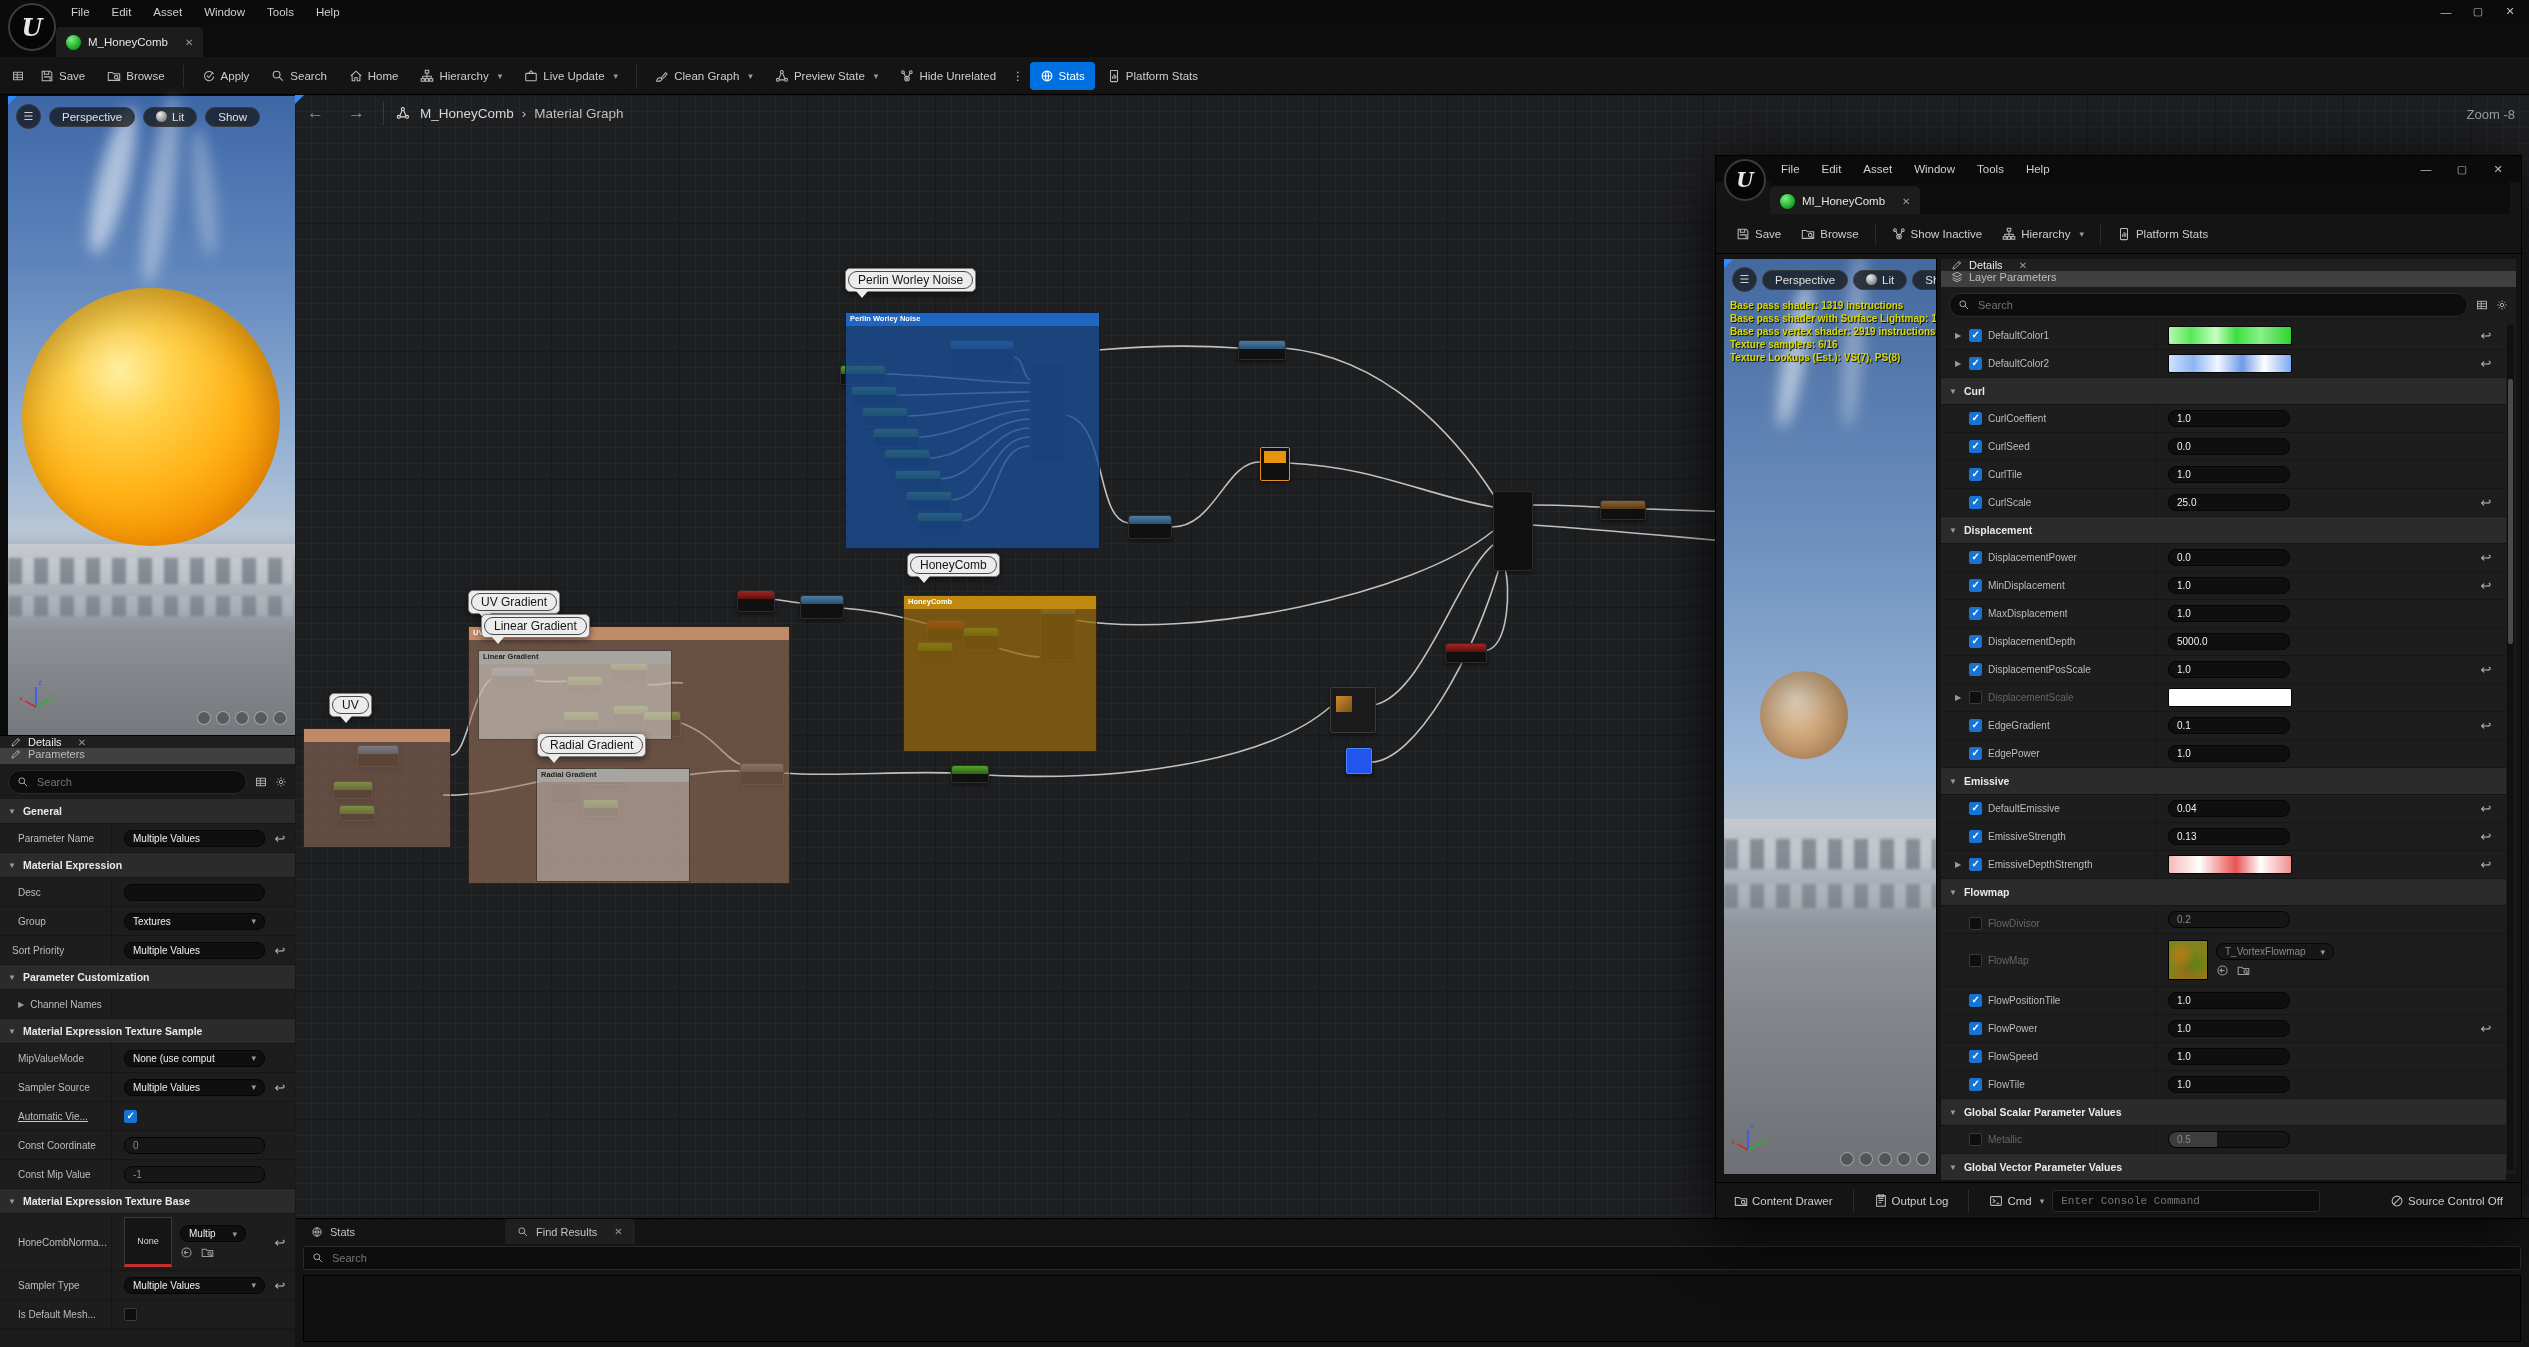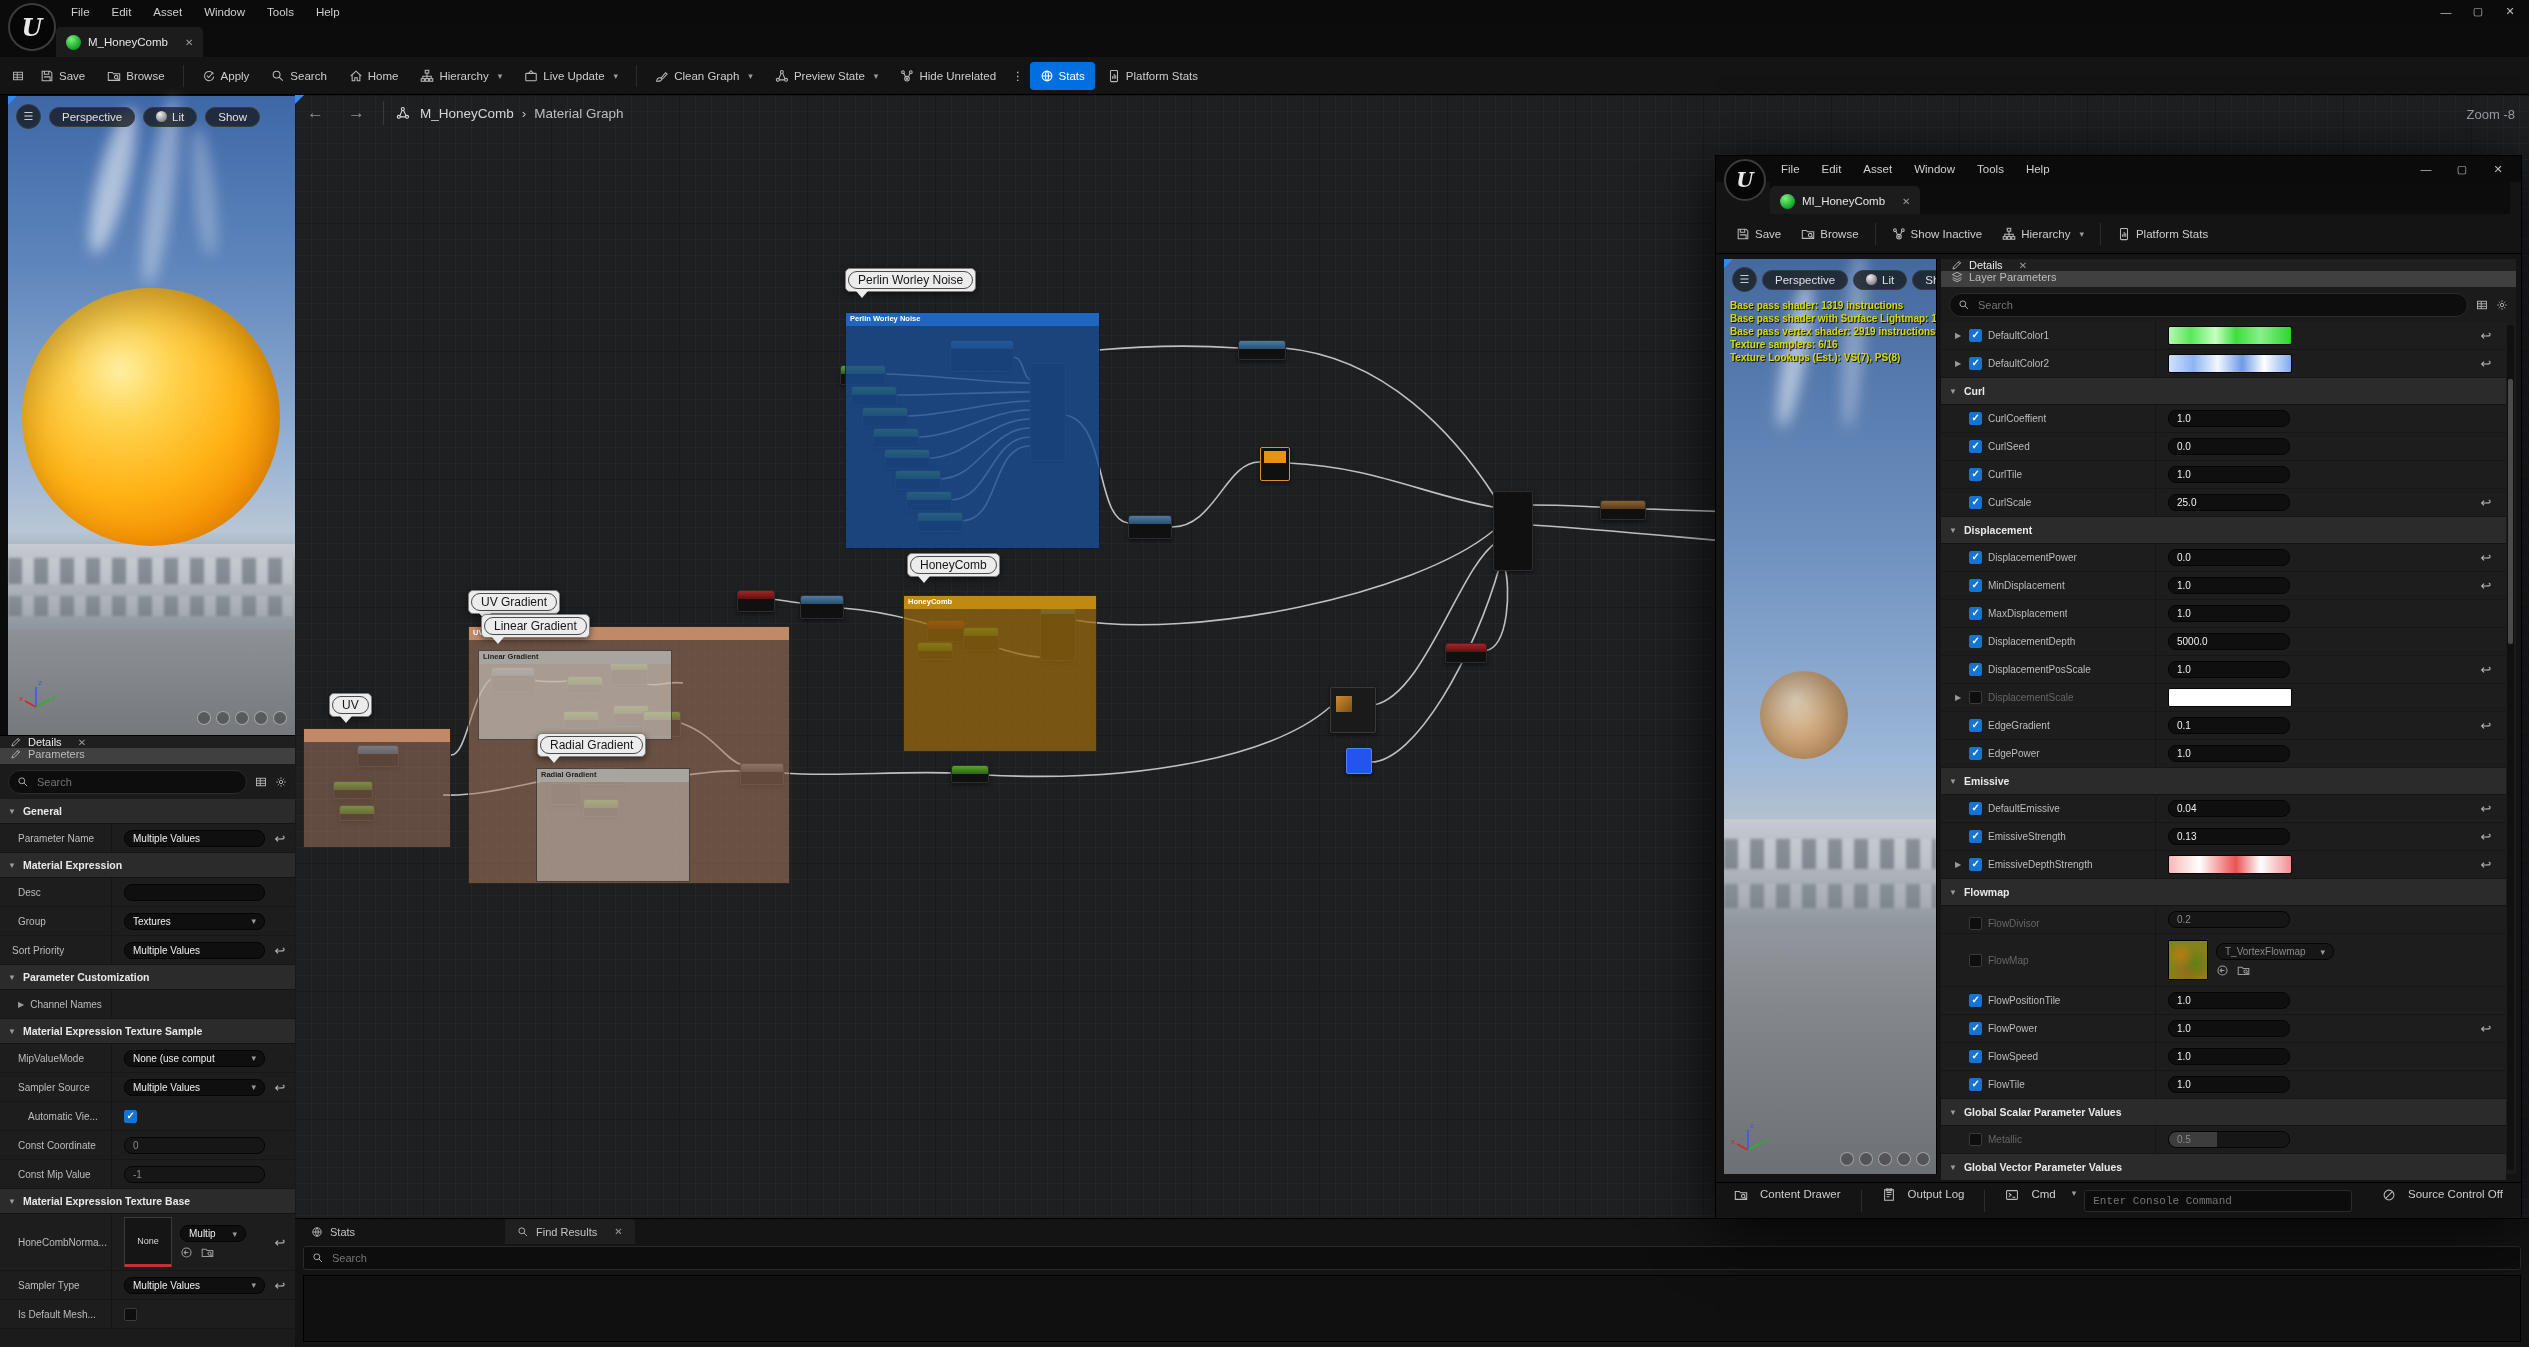--- a/index.html
+++ b/index.html
@@ -122,21 +122,21 @@
              color:#e8e8e8;font-size:20px;font-weight:bold;display:flex;align-items:center;justify-content:center;
              font-family:"DejaVu Serif",serif;font-style:italic;z-index:5;}
   #rwin .tabrow2{position:absolute;left:54px;top:26px;width:740px;height:32px;background:#0c0c0c;display:flex;}
   #rwin .toolbar2{position:absolute;left:0;top:58px;width:100%;height:40px;background:#141414;border-bottom:1px solid #000;
                   display:flex;align-items:center;padding-left:10px;box-sizing:border-box;}
   #rvp{position:absolute;left:8px;top:103px;width:212px;height:915px;overflow:hidden;border-right:1px solid #000;}
   #rdetails{position:absolute;left:225px;top:103px;width:575px;height:915px;background:#1b1b1b;}
   .ylw{color:#d9d900;font-size:10px;line-height:13px;white-space:nowrap;text-shadow:1px 1px 1px #000;font-weight:bold;}
   #rstatus{position:absolute;left:0;bottom:0;width:100%;height:36px;background:#141414;border-top:1px solid #000;
            display:flex;align-items:center;padding:0 8px;box-sizing:border-box;gap:4px;}
-  .status-btn{display:flex;align-items:flex-start;gap:12px;padding:0 10px;height:26px;color:#cdcdcd;font-size:11.5px;white-space:nowrap;}
+  .status-btn{display:flex;align-items:center;gap:4px;padding:0 10px;height:26px;color:#cdcdcd;font-size:11.5px;white-space:nowrap;}
   #console-input{width:268px;height:22px;background:#0c0c0c;border:1px solid #2a2a2a;border-radius:3px;color:#8a8a8a;
                  font-family:"Liberation Mono",monospace;font-size:11px;padding:0 8px;box-sizing:border-box;outline:none;}
   .slider-fill{position:absolute;left:0;top:0;bottom:0;background:#3d3d3d;border-radius:8px 0 0 8px;}
 </style>
 </head>
 <body>
 
 <svg width="0" height="0" style="position:absolute">
 <defs>
   <symbol id="i-save" viewBox="0 0 16 16">
@@ -504,21 +504,21 @@
             <div class="valbox" style="width: 142px;">
               <span style="overflow: hidden; white-space: nowrap;">Multiple Values</span>
               <span class="chev">▾</span>
             </div>
           </div>
           <div class="flex" style="width: 30px; flex: 0 0 auto; justify-content: center; height: 100%;">
             <span class="undo">↩</span>
           </div>
         </div>
         <div class="prow" style="height: 28px;">
-          <div class="flex" style="width: 112px; height: 100%; border-right: 1px solid rgb(21, 21, 21); gap: 6px; padding-left: 28px; box-sizing: border-box; flex: 0 0 auto; overflow: hidden;">
+          <div class="flex" style="width: 112px; height: 100%; border-right: 1px solid rgb(21, 21, 21); gap: 6px; padding-left: 18px; box-sizing: border-box; flex: 0 0 auto; overflow: hidden; text-decoration: underline;">
             <span class="lab">Automatic Vie...</span>
           </div>
           <div class="flex" style="flex: 1 1 0%; height: 100%; padding-left: 12px; gap: 8px; overflow: hidden;">
             <span class="cb on"></span>
           </div>
           <div class="flex" style="width: 30px; flex: 0 0 auto; justify-content: center; height: 100%;"></div>
         </div>
         <div class="prow" style="height: 28px;">
           <div class="flex" style="width: 112px; height: 100%; border-right: 1px solid rgb(21, 21, 21); gap: 6px; padding-left: 18px; box-sizing: border-box; flex: 0 0 auto; overflow: hidden;">
             <span class="lab">Const Coordinate</span>

